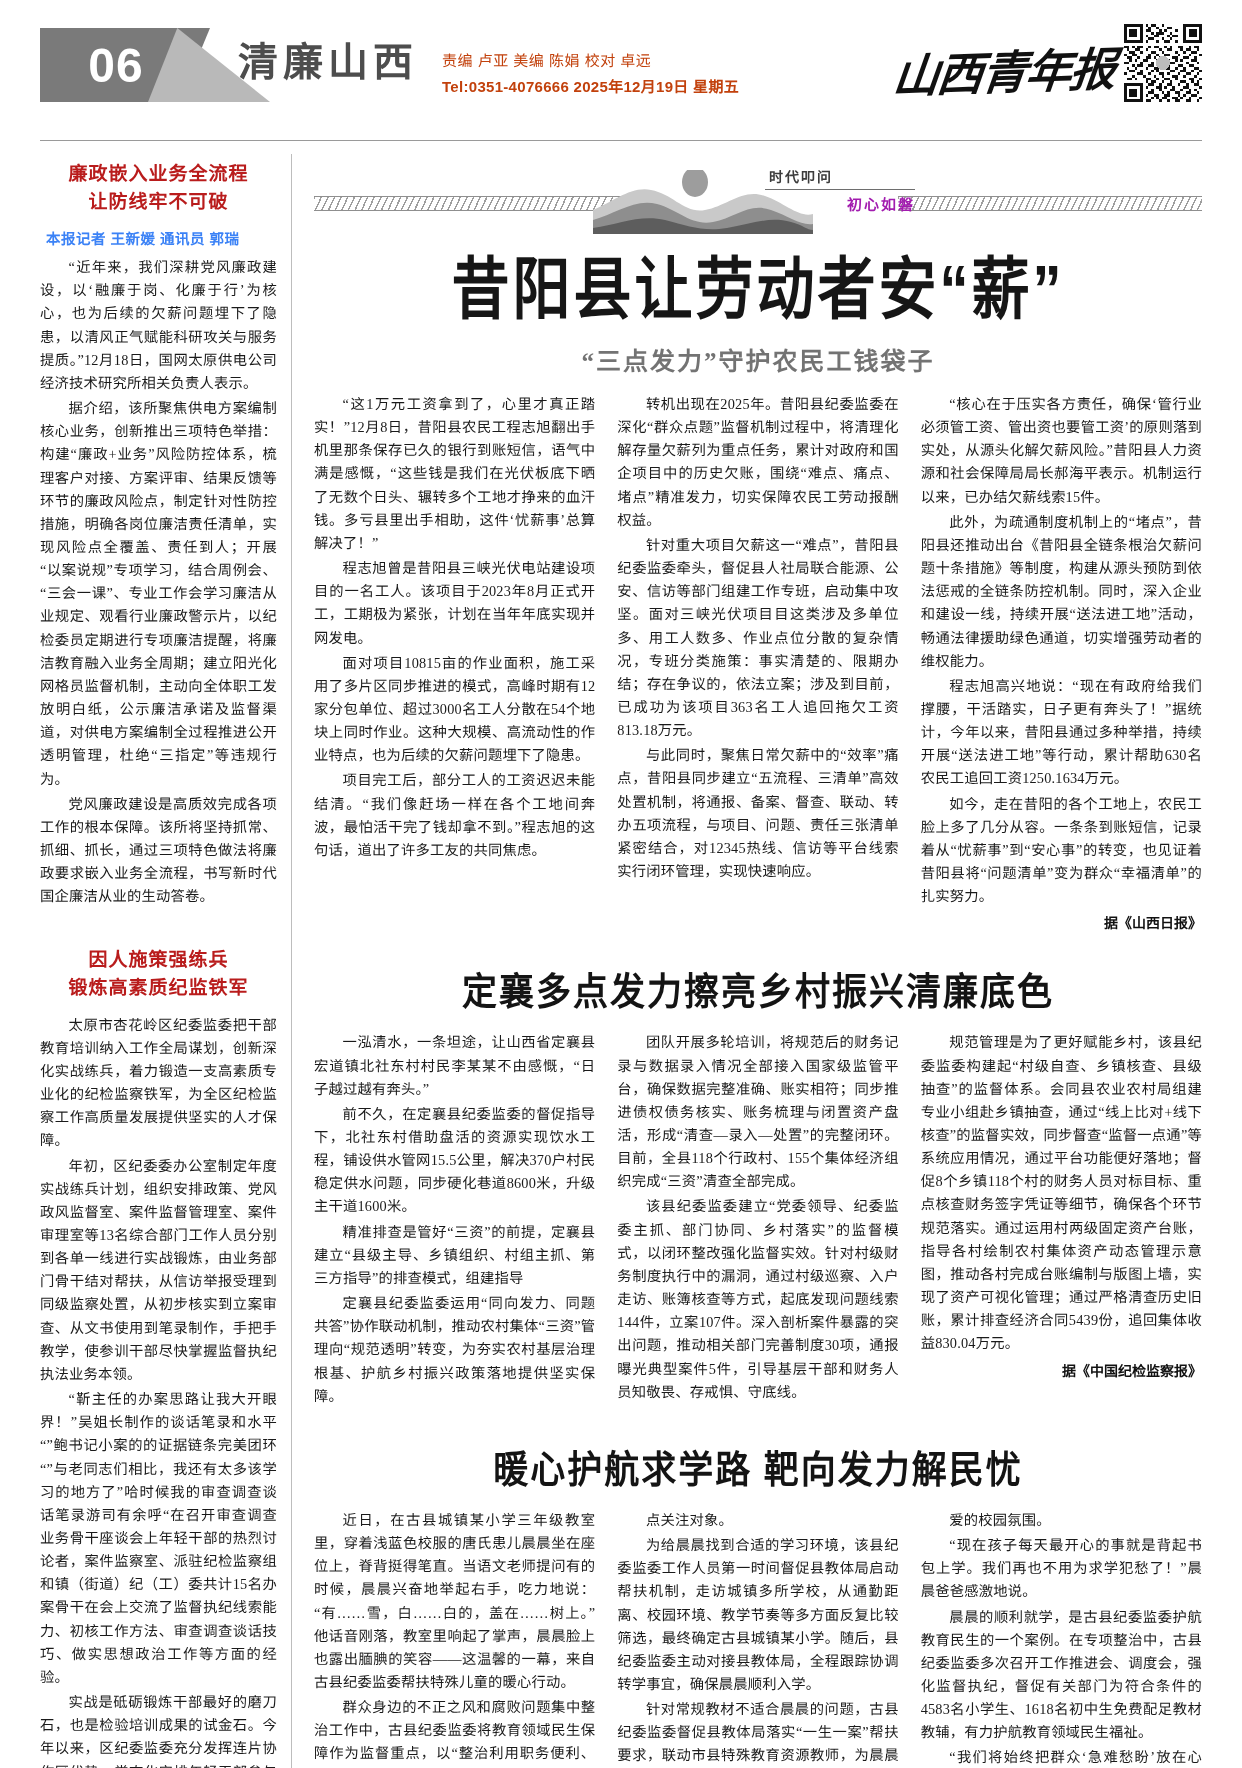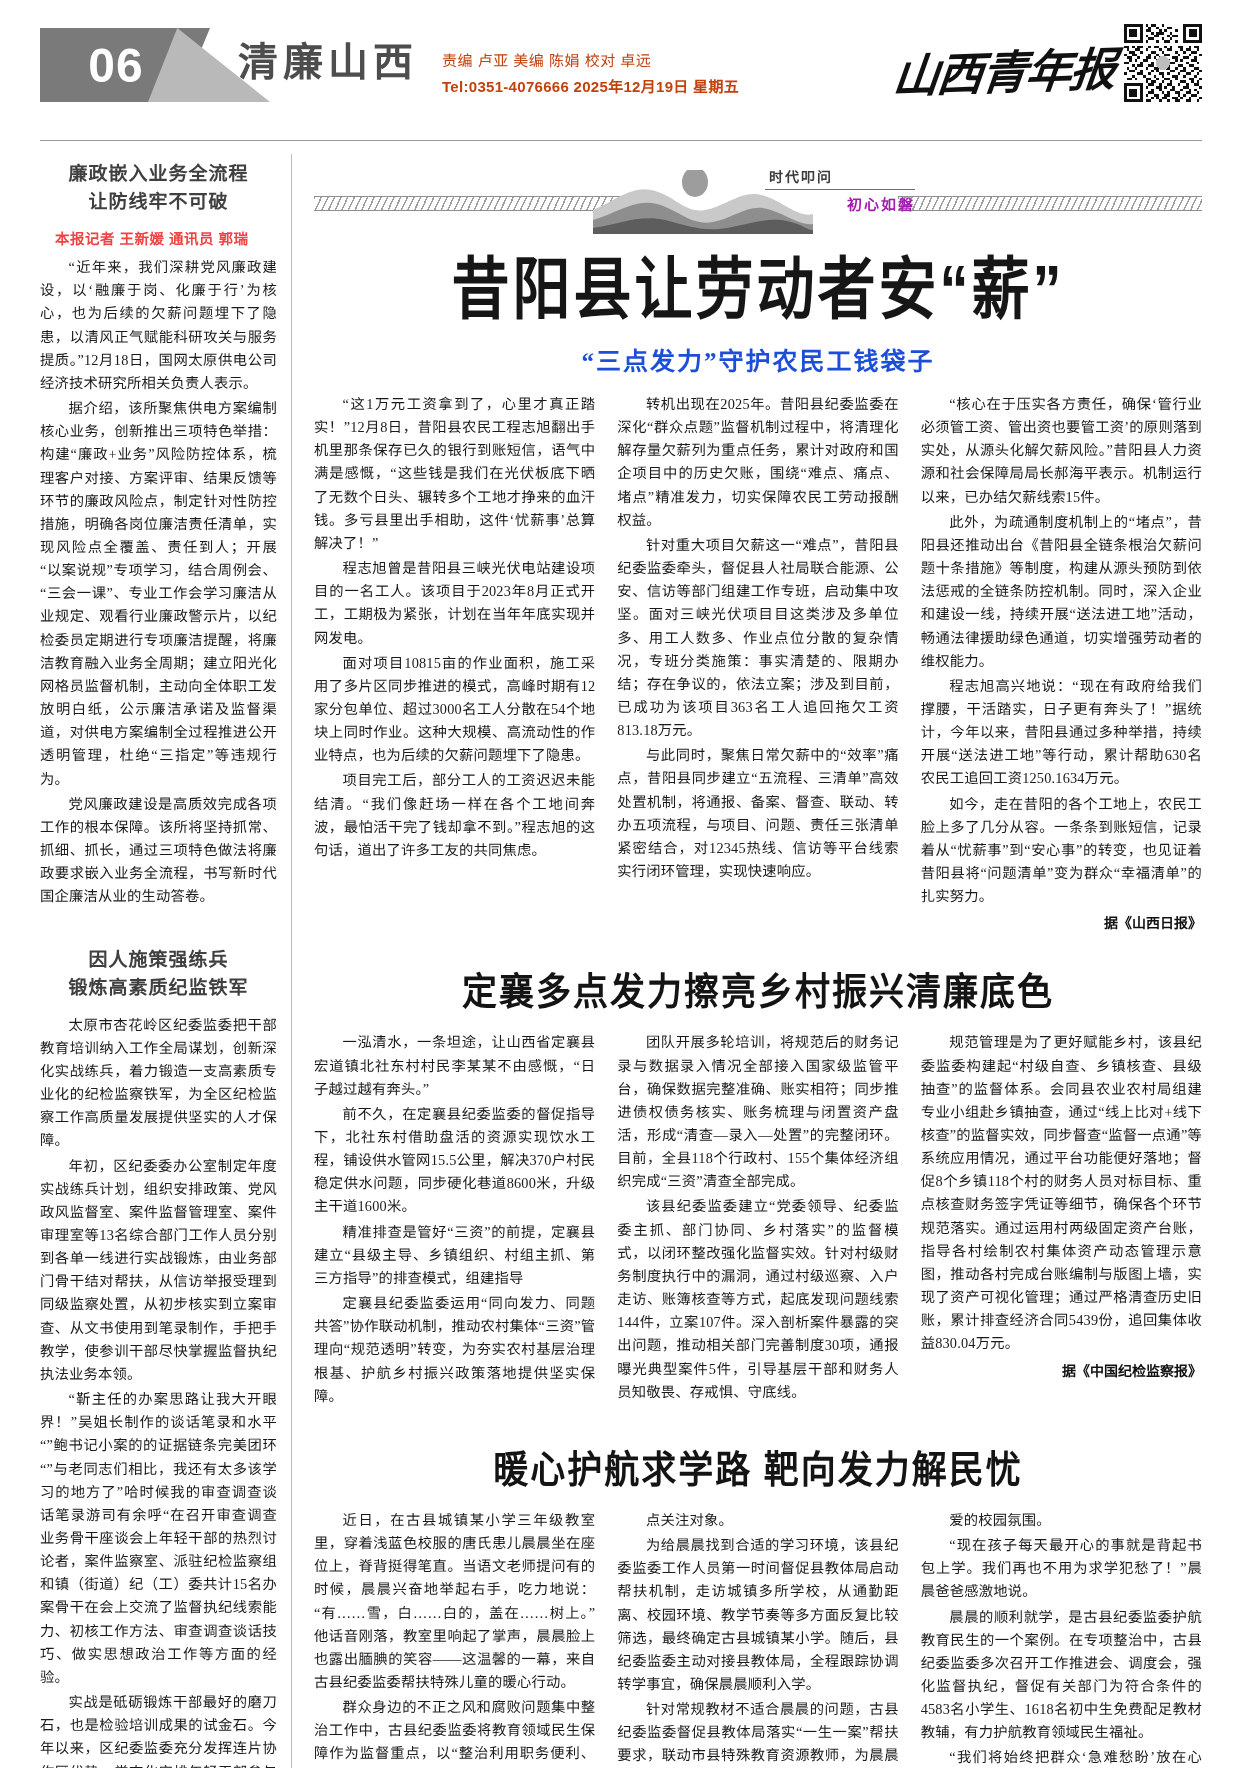--- a/index.html
+++ b/index.html
@@ -83,29 +83,29 @@
   .col-left{
     width:252px;flex:0 0 auto;padding-right:14px;box-sizing:border-box;
     border-right:1px solid #bdbdbd;
   }
   .col-main{
     flex:1 1 auto;padding-left:22px;box-sizing:border-box;
   }
 
   
   .hl-2line{
-    text-align:center;font-weight:700;color:#404040;
+    text-align:center;font-weight:700;color:#b91c1c;
     font-family:"Liberation Sans","DejaVu Sans",sans-serif;
     font-size:19px;line-height:1.45;letter-spacing:1px;
     margin:6px 0 12px 0;
   }
   .byline{
     font-weight:700;font-size:14.5px;letter-spacing:.5px;
     font-family:"Liberation Sans","DejaVu Sans",sans-serif;
-    margin:8px 0 8px 15px;color:#ef4444;
+    margin:8px 0 8px 6px;color:#3b82f6;
   }
   p.body{
     font-size:14.3px;line-height:1.62;text-align:justify;
     text-indent:2em;margin:0 0 2px 0;color:#1a1a1a;
     font-family:"Liberation Serif","DejaVu Serif",serif;
     letter-spacing:.2px;
   }
   .source{
     text-align:right;font-weight:700;font-size:14px;margin-top:4px;
     font-family:"Liberation Sans","DejaVu Sans",sans-serif;
@@ -138,21 +138,21 @@
   .banner-words .w2{font-size:15px;font-weight:700;letter-spacing:2px;text-align:right;width:150px;color:#a21caf;}
 
   .feature-title{
     text-align:center;font-weight:700;color:#161616;
     font-family:"Liberation Sans","DejaVu Sans",sans-serif;
     font-size:58px;line-height:1.12;letter-spacing:3px;
     margin:18px 0 6px 0;
     transform:scaleY(1.18);transform-origin:center top;
   }
   .feature-sub{
-    text-align:center;font-weight:700;color:#1d4ed8;
+    text-align:center;font-weight:700;color:#737373;
     font-family:"Liberation Serif","DejaVu Serif",serif;
     font-size:25px;letter-spacing:2px;margin:24px 0 16px 0;
   }
 
   
   .cols3{
     display:flex;gap:22px;margin-top:6px;
   }
   .cols3 > div{flex:1 1 0;min-width:0;}
 

